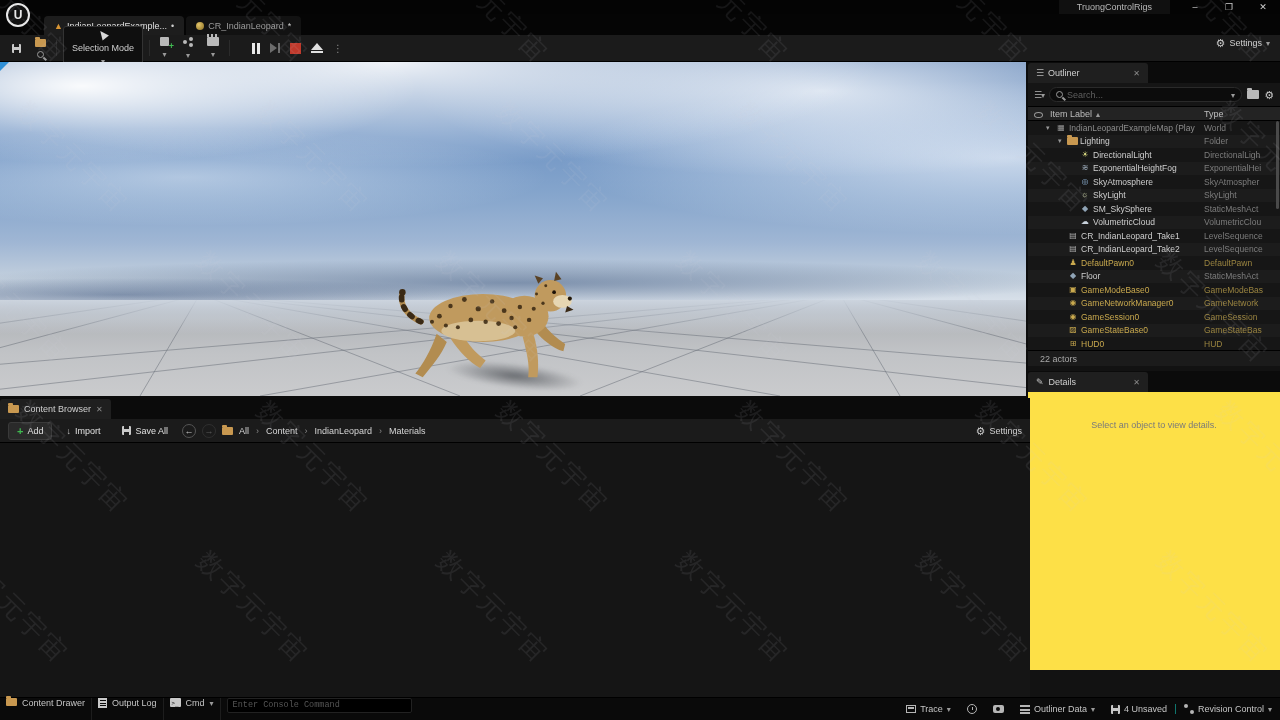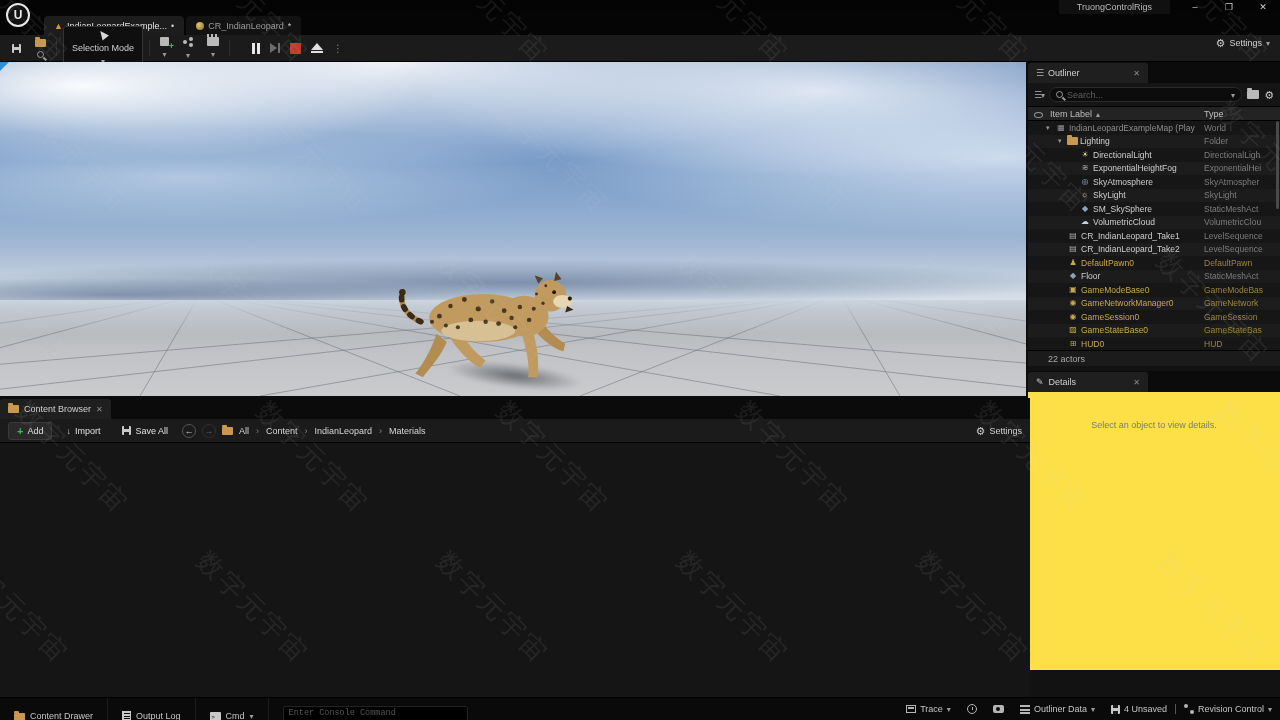--- a/index.html
+++ b/index.html
@@ -96,21 +96,21 @@
   .olrow .expander{width:9px;color:#9a9a9a;font-size:7px;flex:none;}
   .olrow .oicon{width:12px;flex:none;font-size:8px;text-align:center;line-height:10px;}
   .olrow .oname{flex:1;white-space:nowrap;overflow:hidden;padding-left:2px;}
   .olrow .otype{position:absolute;left:176px;width:72px;white-space:nowrap;overflow:hidden;color:#7d7d7d;}
   .olrow.gold .oname{color:#c9a94e;}
   .olrow.gold .otype{color:#9a8440;}
   .olrow.dim .oname{color:#8d8d8d;}
   .cb-folder{width:11px;height:8px;background:#c89850;border-radius:1px;position:relative;flex:none;}
   .cb-folder::before{content:"";position:absolute;left:0;top:-2px;width:5px;height:2px;background:#c89850;border-radius:1px 1px 0 0;}
   #outliner-scroll{position:absolute;right:1px;top:0;width:3px;height:88px;background:#4a4a4a;border-radius:2px;}
-  #outliner-footer{height:16px;line-height:16px;padding-left:20px;background:#1b1b1b;border-top:1px solid #000;color:#a8a8a8;}
+  #outliner-footer{height:16px;line-height:16px;padding-left:12px;background:#1b1b1b;border-top:1px solid #000;color:#a8a8a8;}
   #details-body{height:278px;background:#fde047;text-align:center;color:#7a7a7a;padding-top:28px;}
   .pencil{color:#c9c9c9;font-size:9px;}
 
   
   #cbrowser{left:0;top:398px;width:1030px;height:299px;background:#151515;}
   #cb-toolbar{display:flex;align-items:center;gap:6px;height:24px;background:#1b1b1b;border-bottom:1px solid #000;padding:0 8px;}
   .cb-btn{display:flex;align-items:center;gap:4px;padding:3px 8px;border-radius:3px;color:#e0e0e0;}
   .cb-btn.add{background:#2a2a2a;border:1px solid #3a3a3a;}
   .plus-green{color:#3fb950;font-weight:bold;font-size:11px;line-height:8px;}
   .icon-import{color:#c9c9c9;font-size:9px;}
@@ -119,21 +119,21 @@
   .icon-floppy::after{content:"";position:absolute;left:2px;bottom:0;width:5px;height:3px;background:#1b1b1b;}
   .nav-circle{width:14px;height:14px;border-radius:50%;border:1px solid #555;color:#c9c9c9;text-align:center;line-height:12px;font-size:9px;}
   .nav-circle.dim{opacity:.35;}
   #breadcrumb{display:flex;align-items:flex-start;gap:7px;color:#d5d5d5;}
   .crumb-sep{color:#8a8a8a;font-size:9px;}
   #cb-settings{margin-left:auto;display:flex;align-items:center;gap:4px;color:#cfcfcf;}
   .bar{height:2px;background:#36a754;}
 
   
   #statusbar{left:0;top:697px;width:1280px;height:23px;background:#0a0a0a;display:flex;align-items:center;border-top:1px solid #000;}
-  .sb-seg{display:flex;align-items:flex-end;gap:5px;height:23px;padding:0 14px;border-right:1px solid #1d1d1d;color:#c5c5c5;}
+  .sb-seg{display:flex;align-items:flex-start;gap:5px;height:23px;padding:0 6px;border-right:1px solid #1d1d1d;color:#c5c5c5;}
   .sb-right{margin-left:auto;display:flex;align-items:center;height:23px;}
   .sb-item{display:flex;align-items:center;gap:4px;padding:0 8px;color:#c5c5c5;}
   #console-input{width:185px;height:15px;background:#000;border:1px solid #222;border-radius:2px;color:#cfcfcf;font-family:"Liberation Mono","DejaVu Sans Mono",monospace;font-size:8.5px;padding:0 5px;outline:none;}
   #console-input::placeholder{color:#555;}
   .icon-log{width:9px;height:10px;background:#c9c9c9;position:relative;}
   .icon-log::after{content:"";position:absolute;left:1.5px;top:2px;width:6px;height:6px;background:repeating-linear-gradient(180deg,#0a0a0a 0 1px,transparent 1px 2.6px);}
   .icon-cmd{width:11px;height:9px;background:#c9c9c9;border-radius:1px;color:#0a0a0a;font-size:6px;line-height:9px;text-align:center;font-family:"DejaVu Sans Mono",monospace;}
   .icon-win{width:10px;height:8px;border:1px solid #b5b5b5;position:relative;}
   .icon-win::after{content:"";position:absolute;left:1px;top:1px;width:6px;height:1.6px;background:#b5b5b5;}
   .icon-clockc{width:10px;height:10px;border:1px solid #b5b5b5;border-radius:50%;position:relative;}

